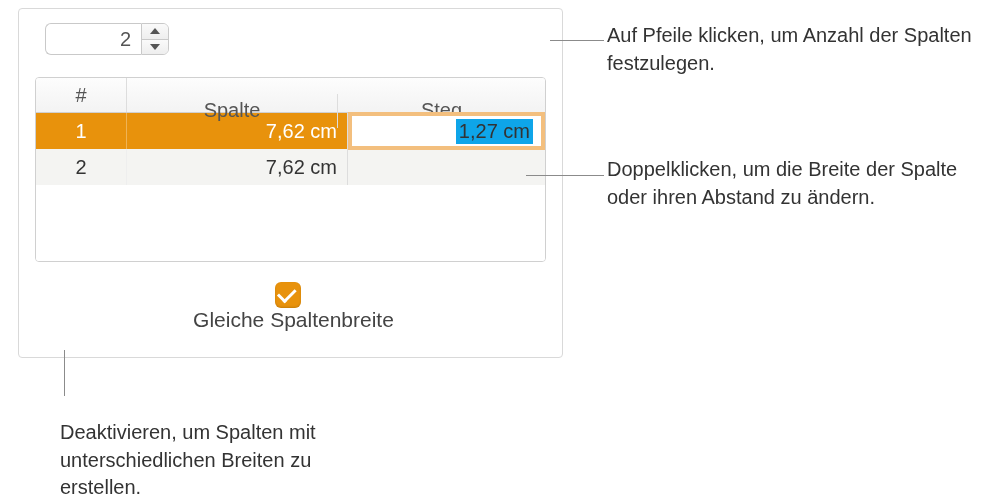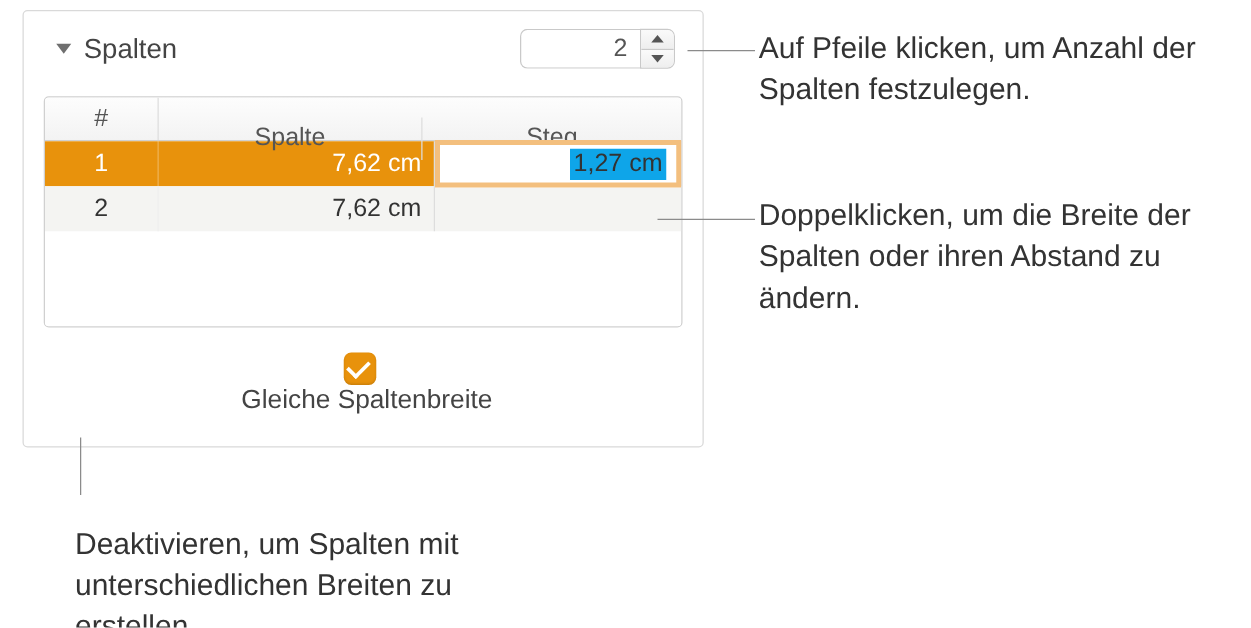--- a/index.html
+++ b/index.html
@@ -166,42 +166,38 @@
   .checkmark {
     width: 14px; height: 8px;
     border-left: 3px solid #fff;
     border-bottom: 3px solid #fff;
     transform: rotate(-45deg) translate(1px,-2px);
   }
 
   
   .callout {
     position: absolute;
-    font-size: 24px;
+    font-size: 20px;
     line-height: 1.38;
     color: #333;
   }
   .c1 { left: 607px; top: 22px;  width: 380px; }
   .c2 { left: 607px; top: 156px; width: 380px; }
   .c3 { left: 60px;  top: 419px; width: 330px; }
 
   .lead1 { position:absolute; left:550px; top:40px;  width:54px; height:1px; background:#8b8b8b; }
   .lead2 { position:absolute; left:526px; top:175px; width:78px; height:1px; background:#8b8b8b; }
   .lead3a{ position:absolute; left:64px;  top:350px; width:1px;  height:46px; background:#8b8b8b; }
 </style>
 </head>
 <body>
 
 <div class="panel">
 
   <div class="panel-header">
-    <div class="panel-title">
-      <span class="disclosure"></span>
-      <span>Spalten</span>
-    </div>
 
     <div class="stepper-wrap">
       <div class="stepper-value">2</div>
       <div class="stepper-btns">
         <div class="stepper-btn">
             <span class="arrow-up"></span>
           </div>
         <div class="stepper-btn">
             <span class="arrow-down"></span>
           </div>
@@ -244,14 +240,14 @@
     <span>Gleiche Spaltenbreite</span>
   </div>
 
 </div>
 
 <div class="lead1"></div>
 <div class="lead2"></div>
 <div class="lead3a"></div>
 
 <div class="callout c1">Auf Pfeile klicken, um Anzahl der Spalten festzulegen.</div>
-<div class="callout c2">Doppelklicken, um die Breite der Spalten oder ihren Abstand zu ändern.</div>
+<div class="callout c2">Doppelklicken, um die Breite der Spalte oder ihren Abstand zu ändern.</div>
 <div class="callout c3">Deaktivieren, um Spalten mit unterschiedlichen Breiten zu erstellen.</div>
 
 </body></html>

